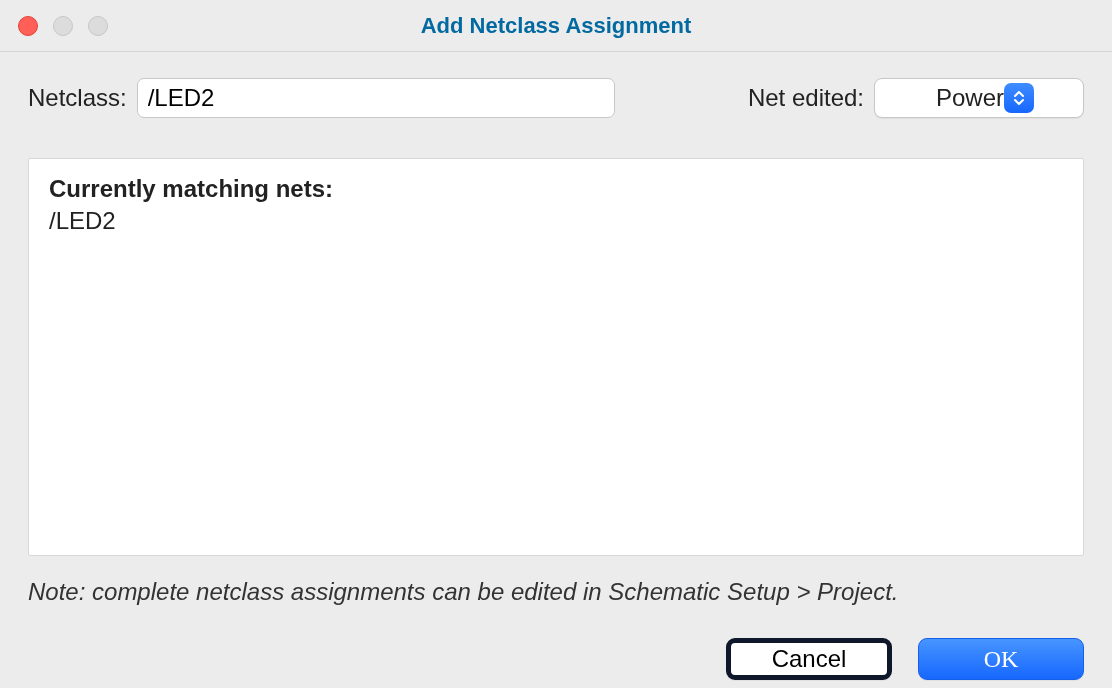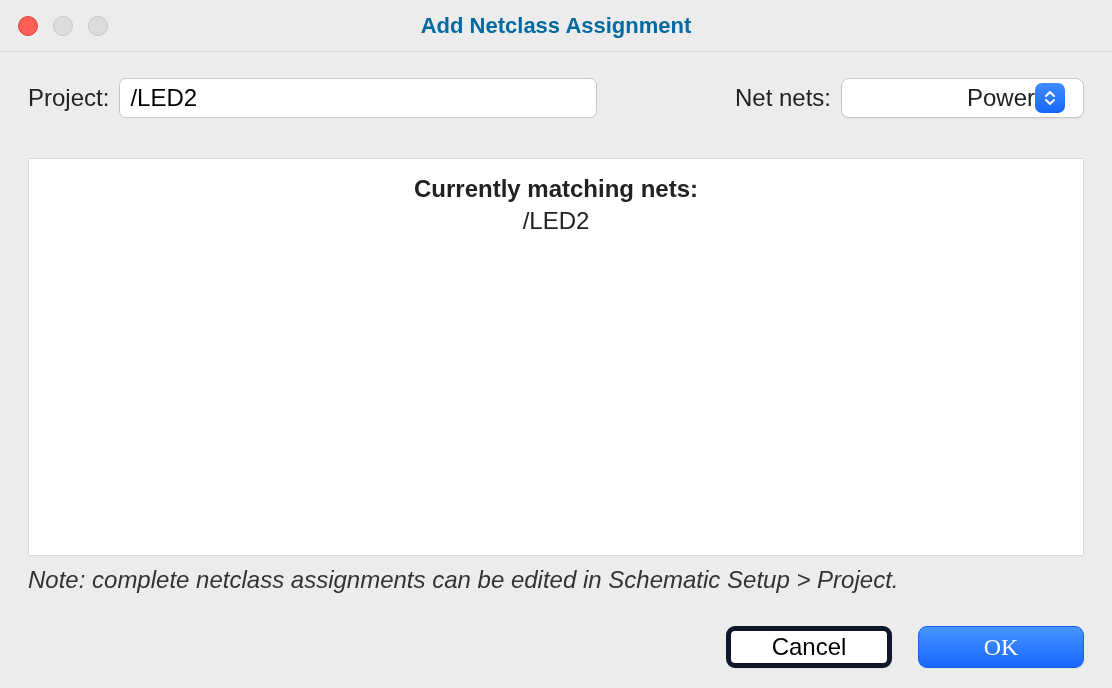--- a/index.html
+++ b/index.html
@@ -69,56 +69,55 @@
       outline: none;
     }
     .spacer { flex: 1; }
     .netclass-select {
       display: flex;
       align-items: center;
       border: 1px solid #c7c7c7;
       border-radius: 8px;
       background: #fff;
       height: 40px;
-      width: 243px;
-      padding: 0 18px 0 12px;
+      width: 210px;
+      padding: 0 0 0 12px;
       font-size: 24px;
-      justify-content: flex-end;
+      justify-content: center;
       box-shadow: 0 1px 1px rgba(0,0,0,0.06);
     }
     .select-arrow {
       width: 30px;
       height: 30px;
       border-radius: 7px;
       background: linear-gradient(#3f8cff, #1767ff);
       display: flex;
       flex-direction: column;
       align-items: center;
       justify-content: center;
       gap: 2px;
     }
     .matching-box {
       margin-top: 40px;
       background: #fff;
       border: 1px solid #d8d8d8;
       border-radius: 2px;
       height: 398px;
       padding: 16px 20px;
-      text-align: center;
     }
     .matching-heading {
       font-weight: 700;
       font-size: 24px;
       margin-bottom: 4px;
     }
     .matching-item {
       font-size: 24px;
     }
     .note {
-      margin-top: 10px;
+      margin-top: 22px;
       font-style: italic;
       font-size: 24px;
       color: #333;
     }
     .button-row {
       display: flex;
       justify-content: flex-end;
       gap: 26px;
       margin-top: 32px;
       padding-right: 0;
@@ -148,24 +147,24 @@
   <div class="traffic-lights">
     <div class="tl tl-close"></div>
     <div class="tl tl-min"></div>
     <div class="tl tl-max"></div>
   </div>
   <div class="title">Add Netclass Assignment</div>
 </div>
 
 <div class="content">
   <div class="row-top">
-    <span class="label">Project:</span>
+    <span class="label">Netclass:</span>
     <input class="pattern-input" type="text" value="/LED2" style="">
     <div class="spacer"></div>
-    <span class="label">Net nets:</span>
+    <span class="label">Net edited:</span>
     <div class="netclass-select">
       <span>Power</span>
       <span class="select-arrow">
         <svg width="12" height="16" viewBox="0 0 12 16">
           <path d="M2 6 L6 2 L10 6" stroke="#fff" stroke-width="2" fill="none" stroke-linecap="round" stroke-linejoin="round"></path>
           <path d="M2 10 L6 14 L10 10" stroke="#fff" stroke-width="2" fill="none" stroke-linecap="round" stroke-linejoin="round"></path>
         </svg>
       </span>
     </div>
   </div>

